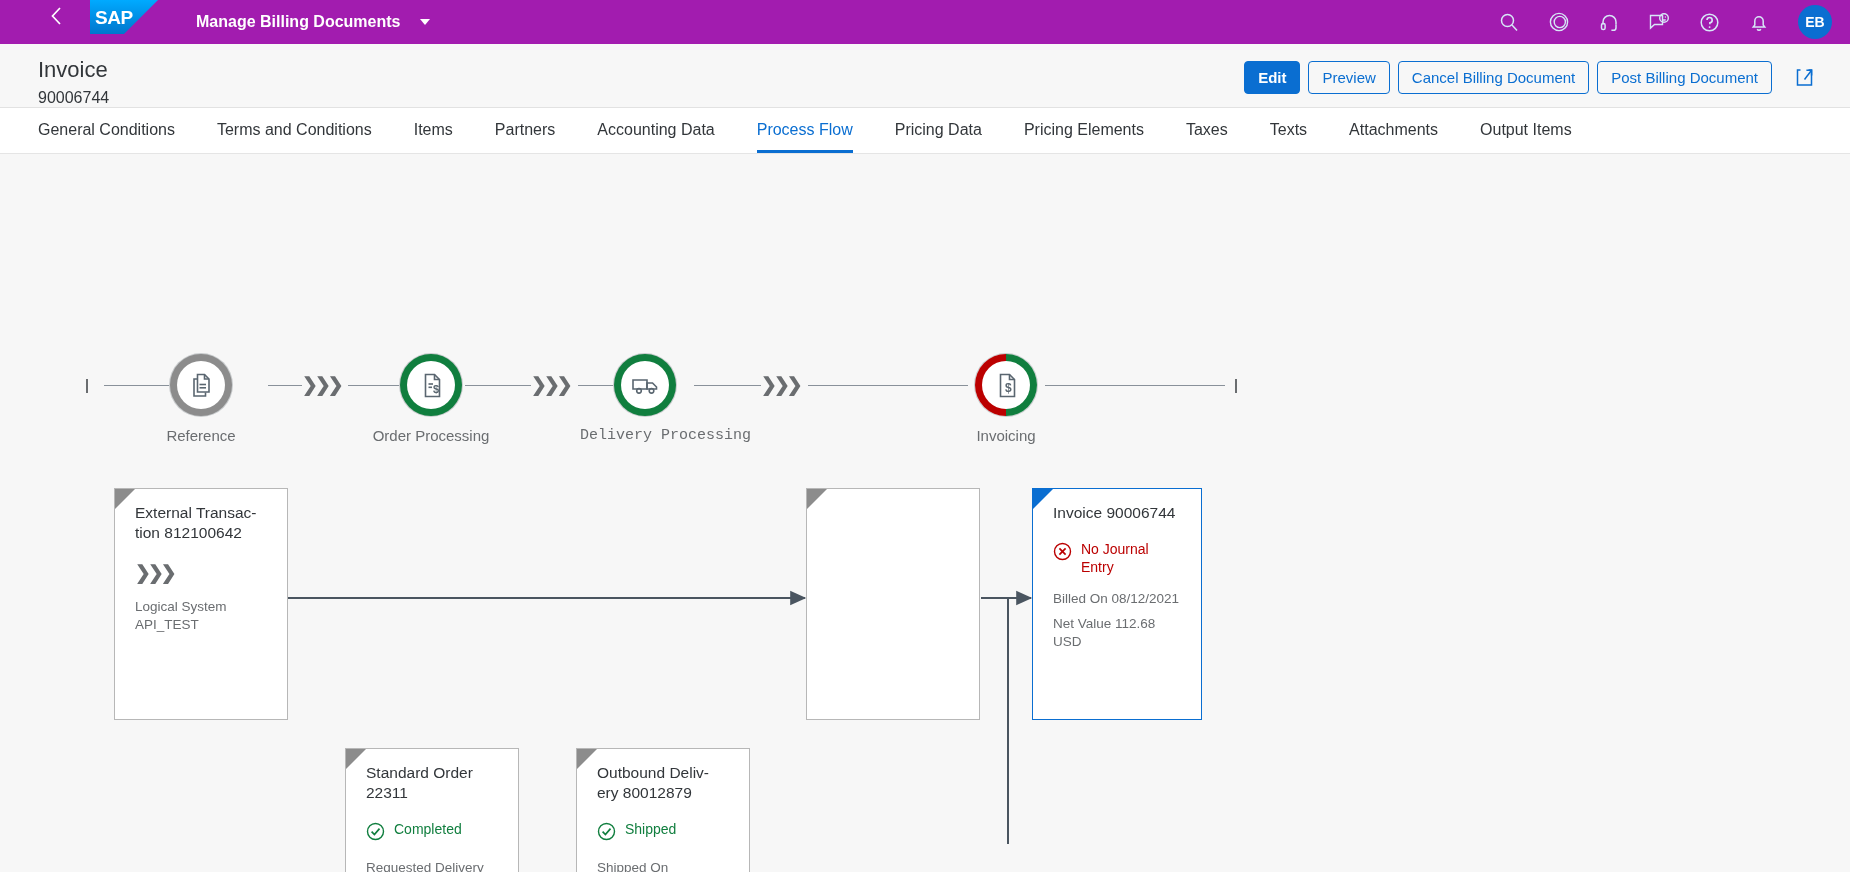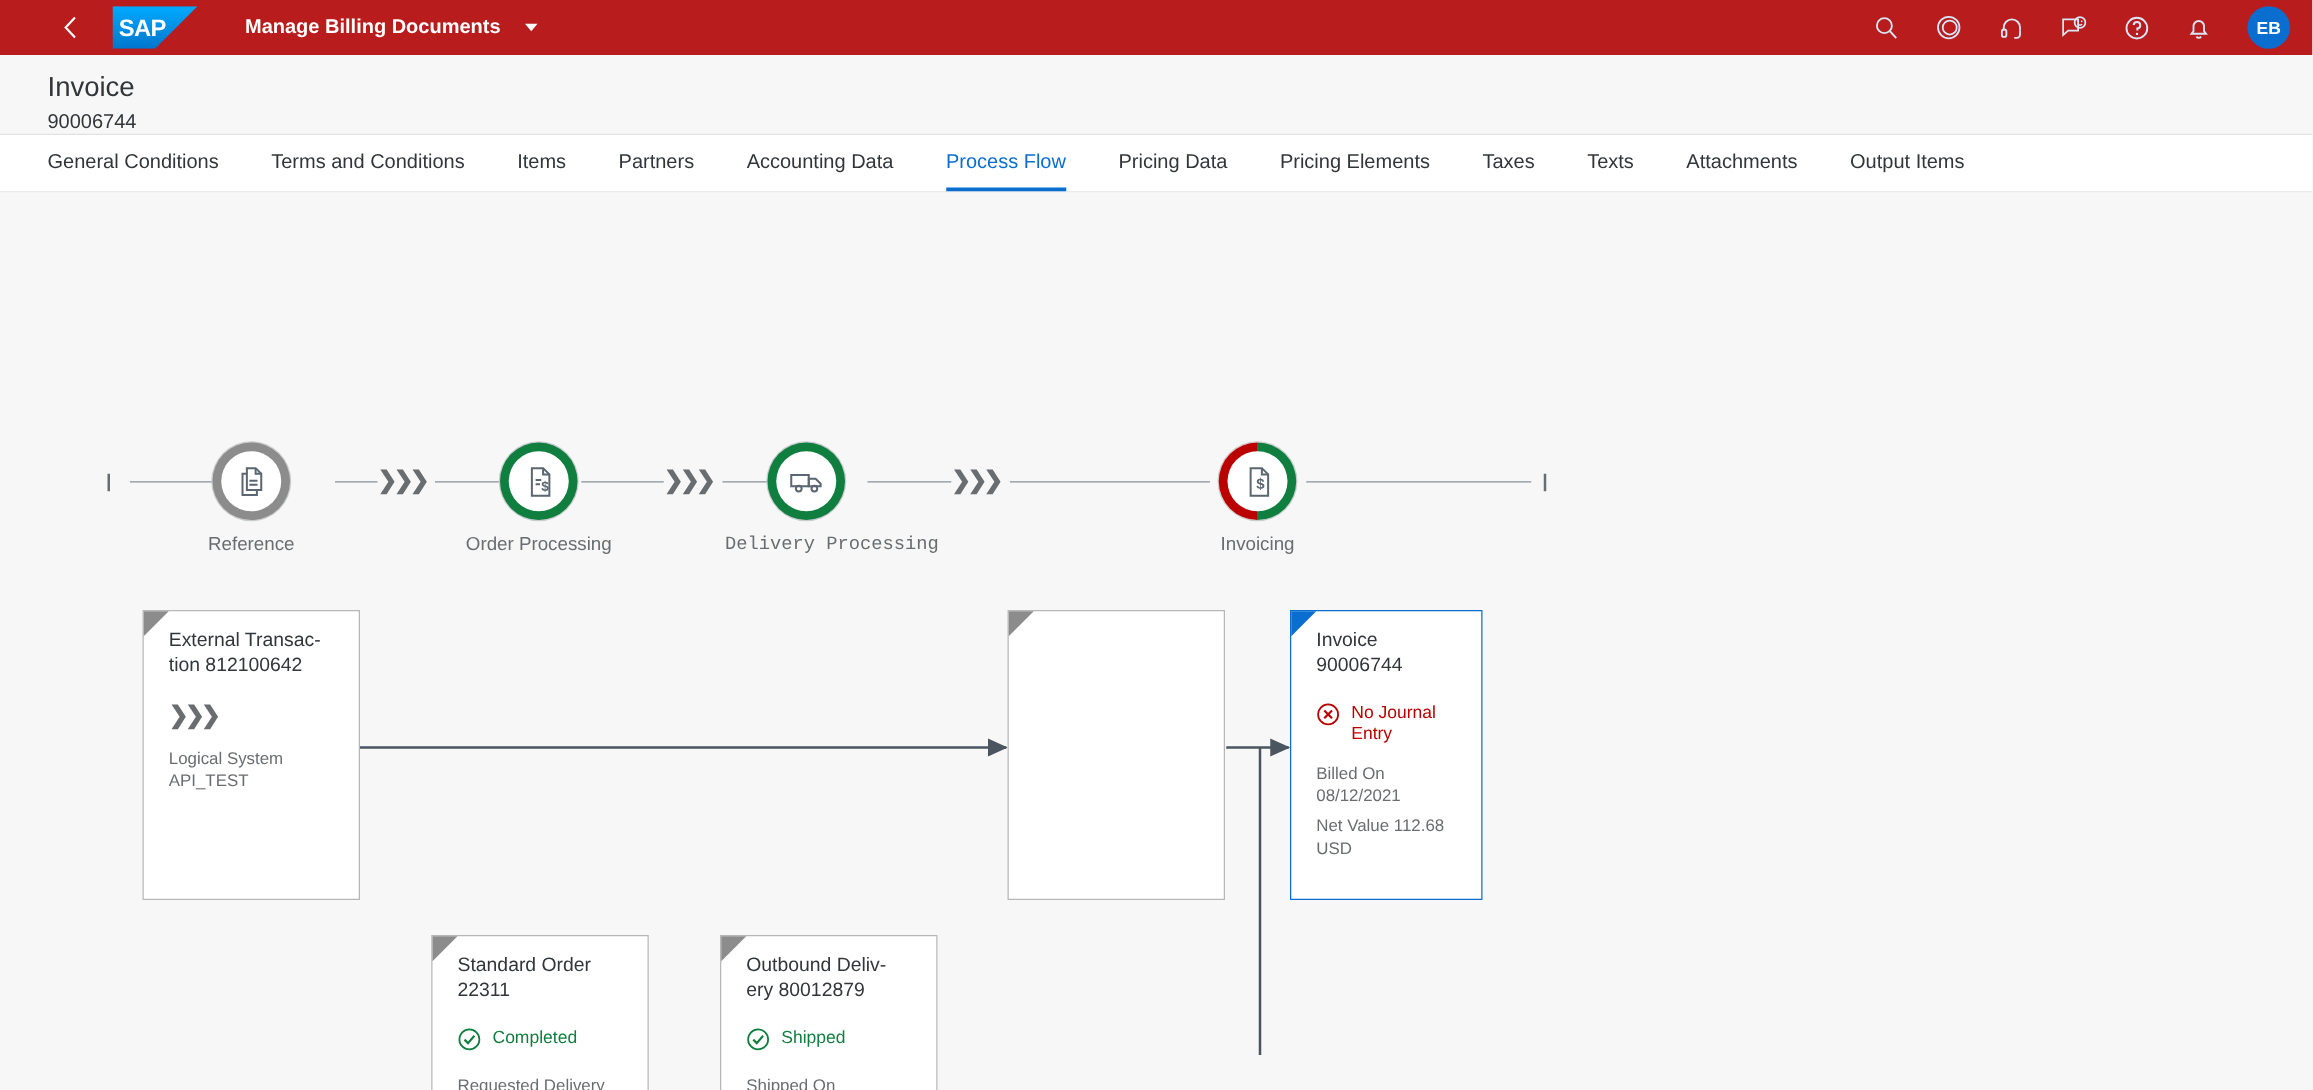--- a/index.html
+++ b/index.html
@@ -6,23 +6,22 @@
   html, body {
     width: 1850px; height: 872px;
     font-family: "Liberation Sans", sans-serif;
     background: #f7f7f7;
     overflow: hidden;
   }
 
   
   .shellbar {
     height: 44px;
-    background: #b91c1c;
+    background: #a21caf;
     display: flex;
-    align-items: center;
     padding: 0 10px 0 40px;
     position: relative;
   }
   .shell-back {
     width: 32px; height: 32px;
     display: flex; align-items: center; justify-content: center;
     cursor: pointer; flex: 0 0 auto;
   }
   .shell-back svg { stroke: #fff; }
   .sap-logo {
@@ -411,20 +410,34 @@
 </div>
 
 <div class="obj-header">
   <div class="obj-top">
 
     <div class="obj-titles">
       <div class="obj-title">Invoice</div>
       <div class="obj-subtitle">90006744</div>
     </div>
 
+    <div class="obj-actions">
+      <button class="btn btn-emphasized">Edit</button>
+      <button class="btn btn-transparent">Preview</button>
+      <button class="btn btn-transparent">Cancel Billing Document</button>
+      <button class="btn btn-transparent">Post Billing Document</button>
+
+      <div class="btn-icon-only">
+        <svg width="19" height="20" viewBox="0 0 19 20" fill="none" stroke="#0a6ed1" stroke-width="1.5">
+          <path d="M13.5 3 H16.5 V18 H2.5 V3 H5.5"></path>
+          <line x1="9.5" y1="12.5" x2="16" y2="4"></line>
+          <polyline points="11.4,3.3 16.6,3.3 16.6,8.4"></polyline>
+        </svg>
+      </div>
+    </div>
   </div>
 
   <div class="collapse-wrap">
     <div class="collapse-line l"></div>
     <div class="collapse-btn">
       <svg width="17" height="11" viewBox="0 0 17 11" fill="none" stroke="#0a6ed1" stroke-width="2">
         <polyline points="2,2.5 8.5,8.5 15,2.5"></polyline>
       </svg>
     </div>
     <div class="collapse-line r"></div>
@@ -546,21 +559,21 @@
       <div class="pf-chev">❯❯❯</div>
       <div class="pf-attr">Logical System
 API_TEST</div>
     </div>
   </div>
 
   <div class="pf-node" style="left:806px; top:334px; width:174px; height:232px;">
     <div class="fold"></div>
   </div>
 
-  <div class="pf-node selected" style="left:1032px; top:334px; width:154px; height:232px;">
+  <div class="pf-node selected" style="left:1032px; top:334px; width:170px; height:232px;">
     <div class="fold"></div>
     <div class="pf-body">
       <div class="pf-title">Invoice
 90006744</div>
       <div class="pf-state">
         <span class="pf-state-icon">
           <svg width="19" height="19" viewBox="0 0 19 19" fill="none" stroke="#bb0000" stroke-width="1.4">
             <circle cx="9.5" cy="9.5" r="8"></circle>
             <line x1="6.4" y1="6.4" x2="12.6" y2="12.6" stroke-width="1.7"></line>
             <line x1="12.6" y1="6.4" x2="6.4" y2="12.6" stroke-width="1.7"></line>

